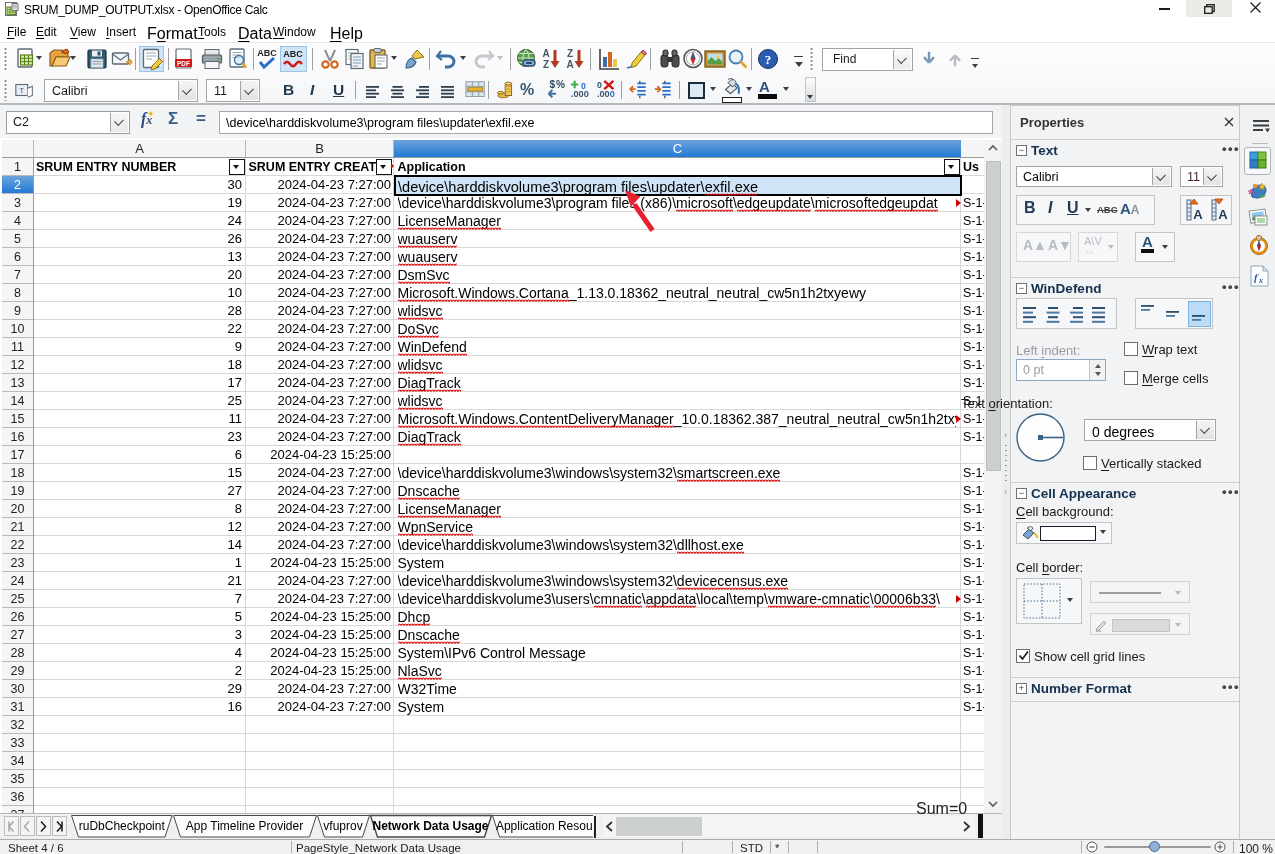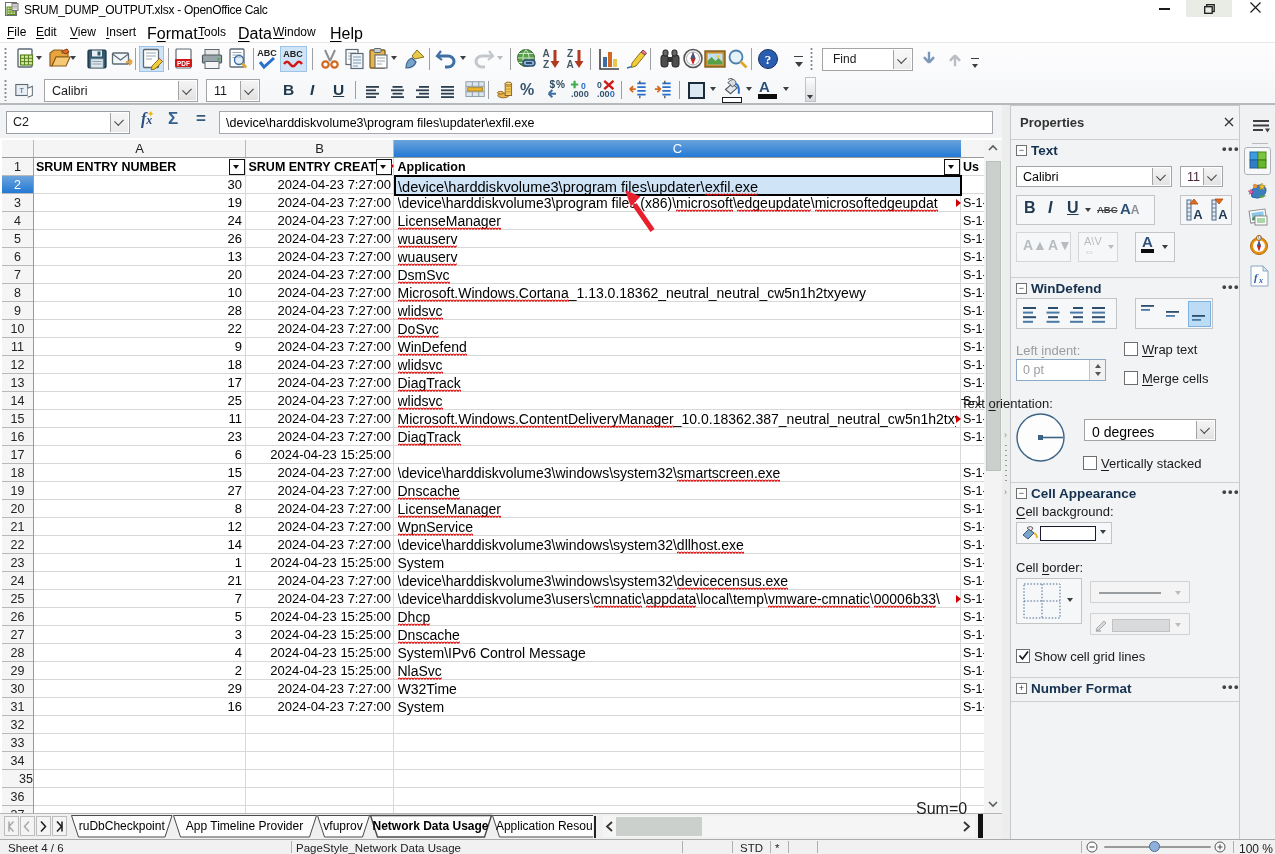--- a/index.html
+++ b/index.html
@@ -395,21 +395,21 @@
 <div class="cell" style="left:2px;top:590px;width:31px;text-align:center;font-size:12.5px;color:#222">25</div>
 <div class="cell" style="left:2px;top:608px;width:31px;text-align:center;font-size:12.5px;color:#222">26</div>
 <div class="cell" style="left:2px;top:626px;width:31px;text-align:center;font-size:12.5px;color:#222">27</div>
 <div class="cell" style="left:2px;top:644px;width:31px;text-align:center;font-size:12.5px;color:#222">28</div>
 <div class="cell" style="left:2px;top:662px;width:31px;text-align:center;font-size:12.5px;color:#222">29</div>
 <div class="cell" style="left:2px;top:680px;width:31px;text-align:center;font-size:12.5px;color:#222">30</div>
 <div class="cell" style="left:2px;top:698px;width:31px;text-align:center;font-size:12.5px;color:#222">31</div>
 <div class="cell" style="left:2px;top:716px;width:31px;text-align:center;font-size:12.5px;color:#222">32</div>
 <div class="cell" style="left:2px;top:734px;width:31px;text-align:center;font-size:12.5px;color:#222">33</div>
 <div class="cell" style="left:2px;top:752px;width:31px;text-align:center;font-size:12.5px;color:#222">34</div>
-<div class="cell" style="left:2px;top:770px;width:31px;text-align:right;font-size:12.5px;color:#222">35</div>
+<div class="cell" style="left:2px;top:770px;width:31px;text-align:center;font-size:12.5px;color:#222">35</div>
 <div class="cell" style="left:2px;top:788px;width:31px;text-align:center;font-size:12.5px;color:#222">36</div>
 <div class="cell" style="left:2px;top:806px;width:31px;text-align:center;font-size:12.5px;color:#222">37</div>
 <div class="cell" style="left:36px;top:158px;width:192px;font-weight:bold;font-size:12.5px">SRUM ENTRY NUMBER</div>
 <div class="cell" style="left:248.5px;top:158px;width:127px;font-weight:bold;font-size:12.5px">SRUM ENTRY CREATION TIMESTAMP</div>
 <div class="cell" style="left:397.5px;top:158px;width:540px;font-weight:bold;font-size:12.5px">Application</div>
 <div class="cell" style="left:963px;top:158px;width:21px;font-weight:bold;font-size:12.5px">Us</div>
 <div class="hdrbtn" style="left:229px;top:159px"></div>
 <div class="hdrbtn" style="left:376px;top:159px"></div>
 <div class="ovfh" style="left:390.6px;top:162.8px"></div>
 <div class="hdrbtn" style="left:944px;top:159px"></div>

